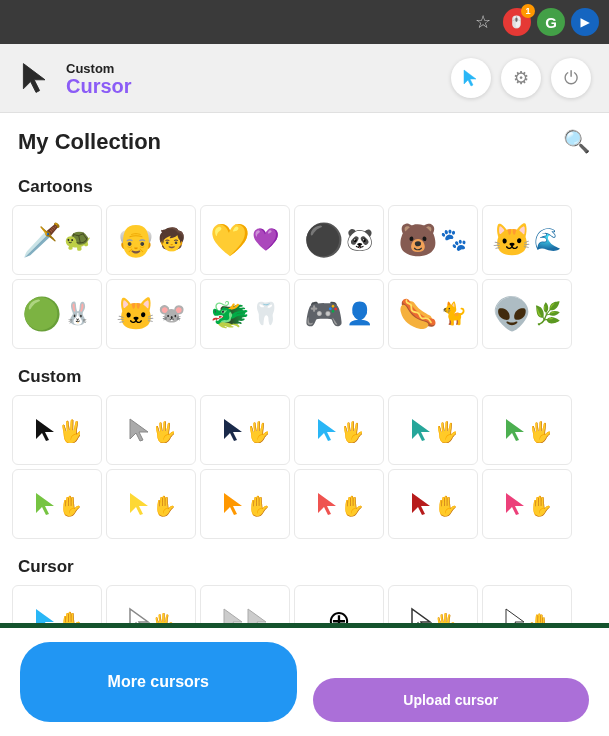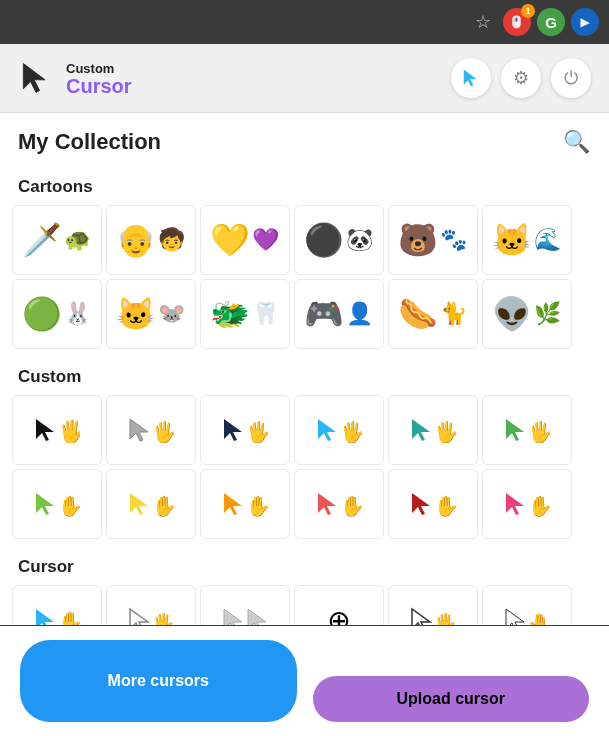--- a/index.html
+++ b/index.html
@@ -154,41 +154,41 @@
     
     .bottom-bar {
       position: fixed;
       bottom: 0;
       left: 0;
       width: 609px;
       background: white;
       padding: 14px 20px;
       display: flex;
       gap: 16px;
-      border-top: 1px solid #14532d;
+      border-top: 5px solid #14532d;
     }
     .btn-more {
       flex: 1;
       background: #2196F3;
       color: white;
       border: none;
       border-radius: 30px;
       padding: 14px;
       font-size: 16px;
       font-weight: 600;
       cursor: pointer;
     }
     .btn-upload {
       flex: 1;
       background: #ab6fd8;
-      color: #000000;
+      color: #ffffff;
       border: none;
       border-radius: 30px;
       padding: 14px;
-      font-size: 16px;
+      font-size: 14px;
       font-weight: 600;
       cursor: pointer;
       margin-top: 36px;
     }
   </style>
 </head>
 <body>
 
 <div class="browser-bar">
   <div class="browser-icon star">☆</div>

